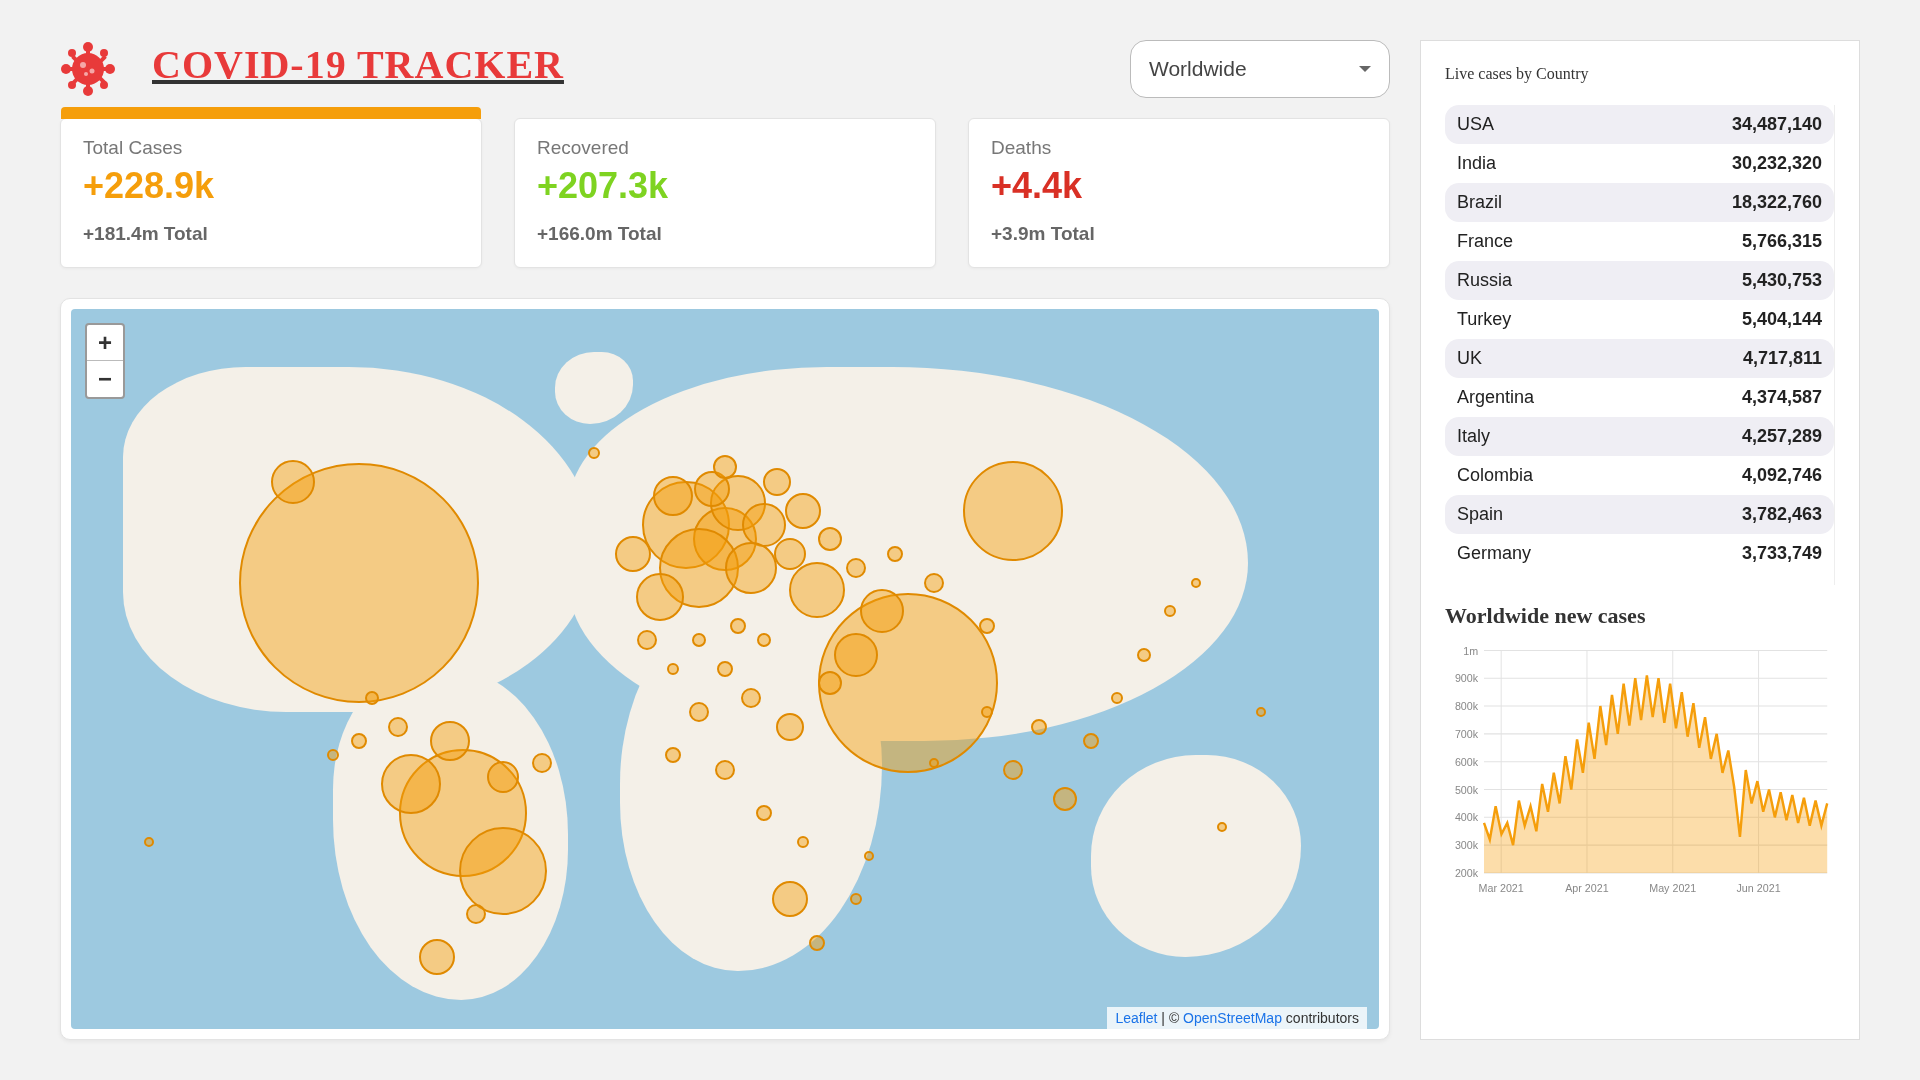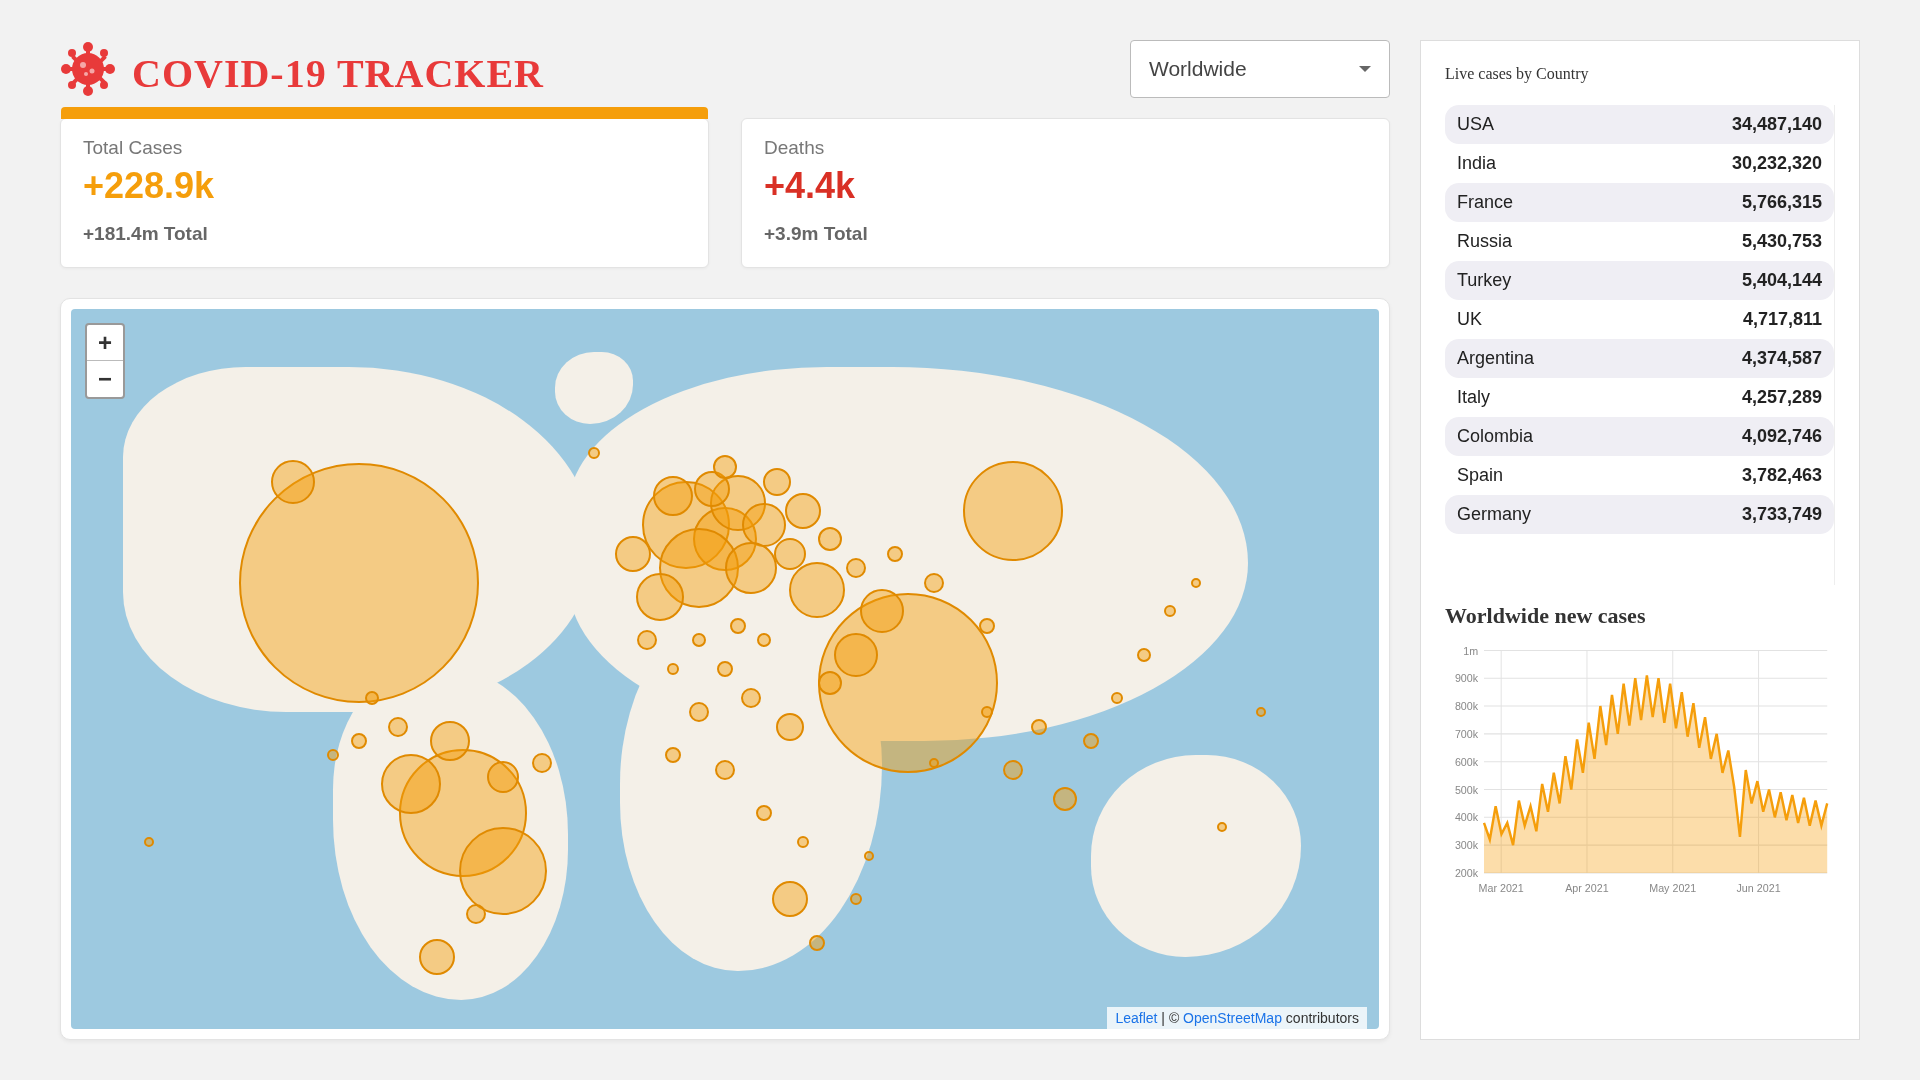--- a/index.html
+++ b/index.html
@@ -31,37 +31,38 @@
 
   
   .header {
     display: flex;
     align-items: center;
     justify-content: space-between;
     margin-bottom: 20px;
   }
   .brand {
     display: flex;
-    align-items: flex-end;
-    gap: 16px;
+    align-items: flex-start;
+    gap: 36px;
+    text-decoration: underline;
   }
   .virus-icon svg { display: block; }
   .brand-title {
     font-size: 40px;
     font-weight: 700;
     color: #e83a3a;
     font-family: Georgia, 'Times New Roman', serif;
     letter-spacing: 1px;
   }
   .selector {
     width: 260px;
     height: 58px;
     background: #fff;
     border: 1px solid #bbb;
-    border-radius: 4px;
+    border-radius: 16px;
     display: flex;
     align-items: center;
     justify-content: space-between;
     padding: 0 18px;
     font-size: 21px;
     color: #444;
     cursor: pointer;
   }
   .selector .chevron {
     width: 0; height: 0;
@@ -238,20 +239,25 @@
         <span>Worldwide</span>
         <span class="chevron"></span>
       </div>
     </div>
 
     <div class="cards">
       <div class="card orange active">
         <div class="card-title">Total Cases</div>
         <div class="card-value">+228.9k</div>
         <div class="card-total">+181.4m Total</div>
+      </div>
+      <div class="card green">
+        <div class="card-title">Recovered</div>
+        <div class="card-value">+207.3k</div>
+        <div class="card-total">+166.0m Total</div>
       </div>
       <div class="card red">
         <div class="card-title">Deaths</div>
         <div class="card-value">+4.4k</div>
         <div class="card-total">+3.9m Total</div>
       </div>
     </div>
 
     <div class="map-wrap">
       <div class="map" id="map">
@@ -349,20 +355,24 @@
     <div class="country-list" id="country-list">
         <div class="country-row">
           <span class="name">USA</span>
           <span class="cases">34,487,140</span>
         </div>
         <div class="country-row">
           <span class="name">India</span>
           <span class="cases">30,232,320</span>
         </div>
         <div class="country-row">
+          <span class="name">Brazil</span>
+          <span class="cases">18,322,760</span>
+        </div>
+        <div class="country-row">
           <span class="name">France</span>
           <span class="cases">5,766,315</span>
         </div>
         <div class="country-row">
           <span class="name">Russia</span>
           <span class="cases">5,430,753</span>
         </div>
         <div class="country-row">
           <span class="name">Turkey</span>
           <span class="cases">5,404,144</span>

